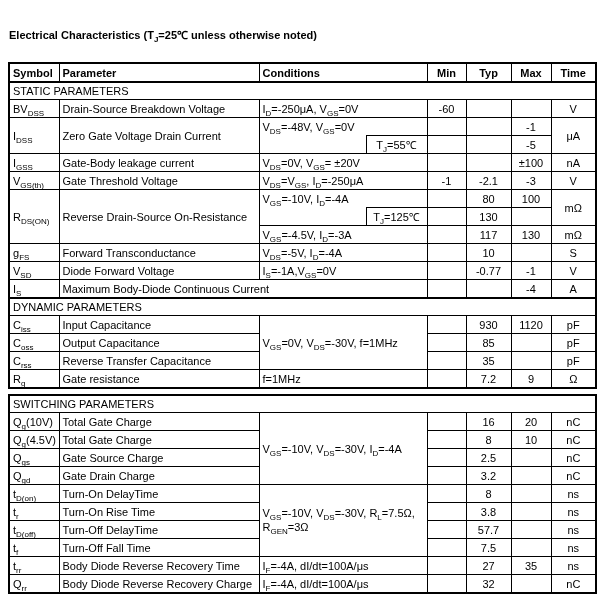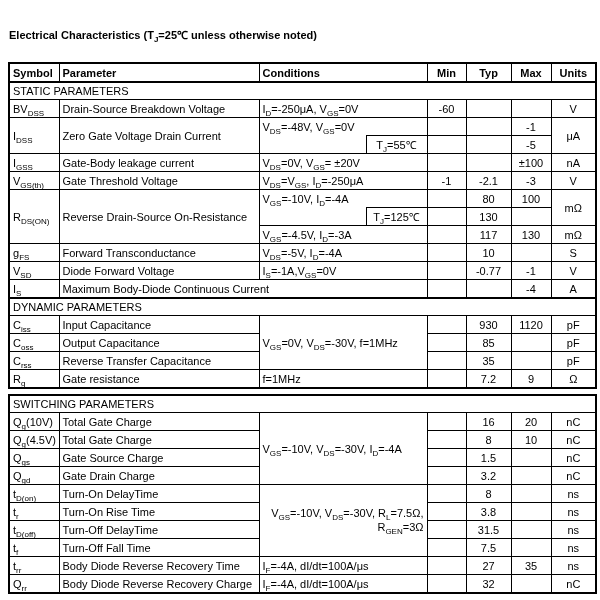--- a/index.html
+++ b/index.html
@@ -8,21 +8,21 @@
   .title { position:absolute; left:9px; top:27px; font-size:11px; font-weight:bold; white-space:nowrap; }
   .tbl-wrap { position:absolute; left:8px; top:62px; width:587px; }
   table { border-collapse:collapse; table-layout:fixed; width:587px; border:2px solid #000; font-size:11px; }
   table.t2 { margin-top:5px; }
   td { border:1px solid #000; padding:0 3px; overflow:hidden; white-space:nowrap; vertical-align:middle; height:17px; }
   tr.hdr td { font-weight:bold; }
   tr.sec td { font-weight:normal; border-top:2px solid #000; height:16px; }
   td.c { text-align:center; padding:0 1px; }
   td.nb { border-bottom:none;margin-left:24px; }
   td.nt { border-top:none; }
-  td.wrap { white-space:normal; line-height:1.25;text-align:right; }
+  td.wrap { white-space:normal; line-height:1.25; }
   sub { font-size:8px; line-height:0; }
 </style>
 </head>
 <body>
 
 <div class="page">
 
   <div class="title"><span>Electrical Characteristics (T</span><sub>J</sub><span>=25℃ unless otherwise noted)</span></div>
 
   <div class="tbl-wrap">
@@ -40,21 +40,21 @@
       </colgroup>
 
       <tbody>
           <tr class="hdr">
         <td>Symbol</td>
         <td>Parameter</td>
         <td colspan="2">Conditions</td>
         <td class="c">Min</td>
         <td class="c">Typ</td>
         <td class="c">Max</td>
-        <td class="c">Units</td>
+        <td class="c">Time</td>
       </tr>
 
       <tr class="sec">
         <td colspan="8">STATIC PARAMETERS</td>
       </tr>
 
       <tr>
         <td><span>BV</span><sub>DSS</sub><span></span></td>
         <td>Drain-Source Breakdown Voltage</td>
         <td colspan="2"><span>I</span><sub>D</sub><span>=-250μA, V</span><sub>GS</sub><span>=0V</span></td>
@@ -227,21 +227,21 @@
         <td>Total Gate Charge</td>
         <td class="c"></td>
         <td class="c">8</td>
         <td class="c">10</td>
         <td class="c">nC</td>
       </tr>
       <tr>
         <td><span>Q</span><sub>gs</sub><span></span></td>
         <td>Gate Source Charge</td>
         <td class="c"></td>
-        <td class="c">1.5</td>
+        <td class="c">2.5</td>
         <td class="c"></td>
         <td class="c">nC</td>
       </tr>
       <tr>
         <td><span>Q</span><sub>gd</sub><span></span></td>
         <td>Gate Drain Charge</td>
         <td class="c"></td>
         <td class="c">3.2</td>
         <td class="c"></td>
         <td class="c">nC</td>
@@ -261,21 +261,21 @@
         <td>Turn-On Rise Time</td>
         <td class="c"></td>
         <td class="c">3.8</td>
         <td class="c"></td>
         <td class="c">ns</td>
       </tr>
       <tr>
         <td><span>t</span><sub>D(off)</sub><span></span></td>
         <td>Turn-Off DelayTime</td>
         <td class="c"></td>
-        <td class="c">31.5</td>
+        <td class="c">57.7</td>
         <td class="c"></td>
         <td class="c">ns</td>
       </tr>
       <tr>
         <td><span>t</span><sub>f</sub><span></span></td>
         <td>Turn-Off Fall Time</td>
         <td class="c"></td>
         <td class="c">7.5</td>
         <td class="c"></td>
         <td class="c">ns</td>

